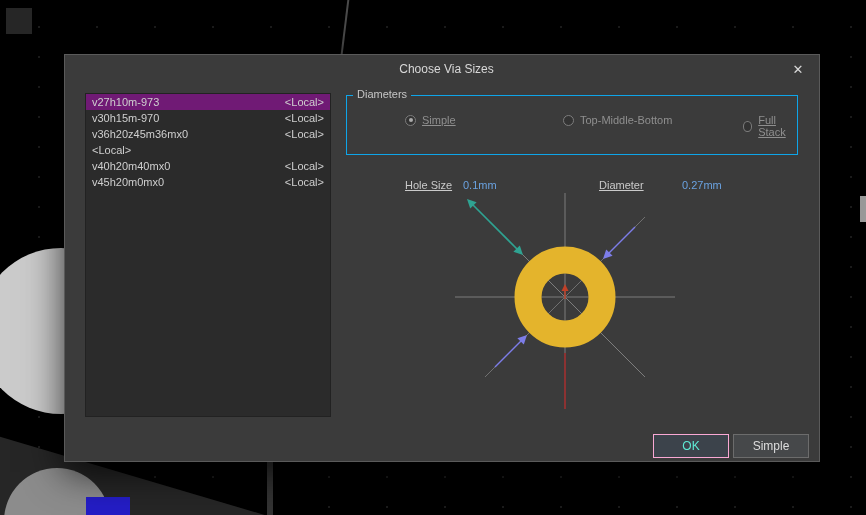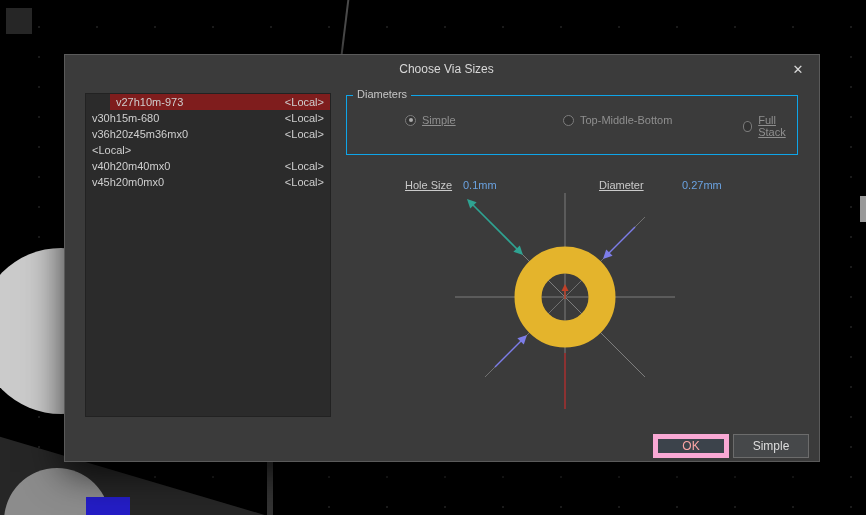--- a/index.html
+++ b/index.html
@@ -27,21 +27,21 @@
             box-shadow:0 10px 36px rgba(0,0,0,.75); font-size:12px; color:#d0d0d0; }
   .dialog-title { position:absolute; top:0; left:0; right:0; height:28px;
                   text-align:center; line-height:28px; color:#d8d8d8; font-size:12px;padding-left:9px; }
   .close-btn { position:absolute; top:6px; right:12px; width:18px; height:18px;
                color:#d8d8d8; font-size:13px; line-height:18px; text-align:center; cursor:pointer; }
 
   
   .via-list { position:absolute; left:20px; top:38px; width:246px; height:324px;
               background:#2b2b2b; border:1px solid #222; font-size:11px; color:#cfcfcf; overflow:hidden; }
   .list-row { height:16px; line-height:16px; display:flex; justify-content:space-between; padding:0 6px; cursor:default; }
-  .list-row.selected { background:#7f1d1d;margin-left:24px; }
+  .list-row.selected { background:#701a75; }
 
   
   .group { position:absolute; left:281px; top:40px; width:452px; height:60px; border:1px solid #0ea5e9; }
   .group-label { position:absolute; top:-8px; left:6px; background:#3b3b3b; padding:0 4px;
                  font-size:11px; color:#c6c6c6; }
   .radio-opt { position:absolute; top:18px; display:flex; align-items:center; gap:6px;padding-left:44px; }
   .radio { width:11px; height:11px; border:1px solid #7d7d7d; border-radius:50%; position:relative; background:#333; }
   .radio.selected::after { content:""; position:absolute; left:2.5px; top:2.5px; width:4px; height:4px;
                            border-radius:50%; background:#ababab; }
   .radio-label { font-size:11px; color:#8f8f8f; }
@@ -50,21 +50,21 @@
   
   .meas-label { position:absolute; top:124px; font-size:11px; color:#cacaca; text-decoration:underline; cursor:pointer;text-align:center; }
   .meas-value { position:absolute; top:124px; font-size:11px; color:#6aa2e0; cursor:text; }
 
   
   .via-preview { position:absolute; left:378px; top:132px; }
 
   
   .btn { position:absolute; top:379px; width:76px; height:24px; font-size:12px;
          display:flex; align-items:center; justify-content:center; cursor:pointer; }
-  .btn-ok { left:588px; background:#3c434b; border:5px solid #f9a8d4; color:#fca5a5; }
+  .btn-ok { left:588px; background:#3c434b; border:1px solid #f9a8d4; color:#5eead4; }
   .btn-cancel { left:668px; background:#46484a; border:1px solid #6c6c6c; color:#dcdcdc; }
 </style>
 </head>
 <body>
 
 <div class="canvas">
   <div class="dot-grid"></div>
   <div class="bg-topleft-sq"></div>
   <div class="bg-topline"></div>
   <div class="bg-circle-left"></div>
@@ -78,21 +78,21 @@
 <div class="dialog">
   <div class="dialog-title">Choose Via Sizes</div>
   <div class="close-btn">✕</div>
 
   <div class="via-list">
     <div class="list-row selected">
       <span>v27h10m-973</span>
       <span>&lt;Local&gt;</span>
     </div>
     <div class="list-row">
-      <span>v30h15m-680</span>
+      <span>v30h15m-970</span>
       <span>&lt;Local&gt;</span>
     </div>
     <div class="list-row">
       <span>v36h20z45m36mx0</span>
       <span>&lt;Local&gt;</span>
     </div>
     <div class="list-row">
       <span>&lt;Local&gt;</span>
     </div>
     <div class="list-row">

